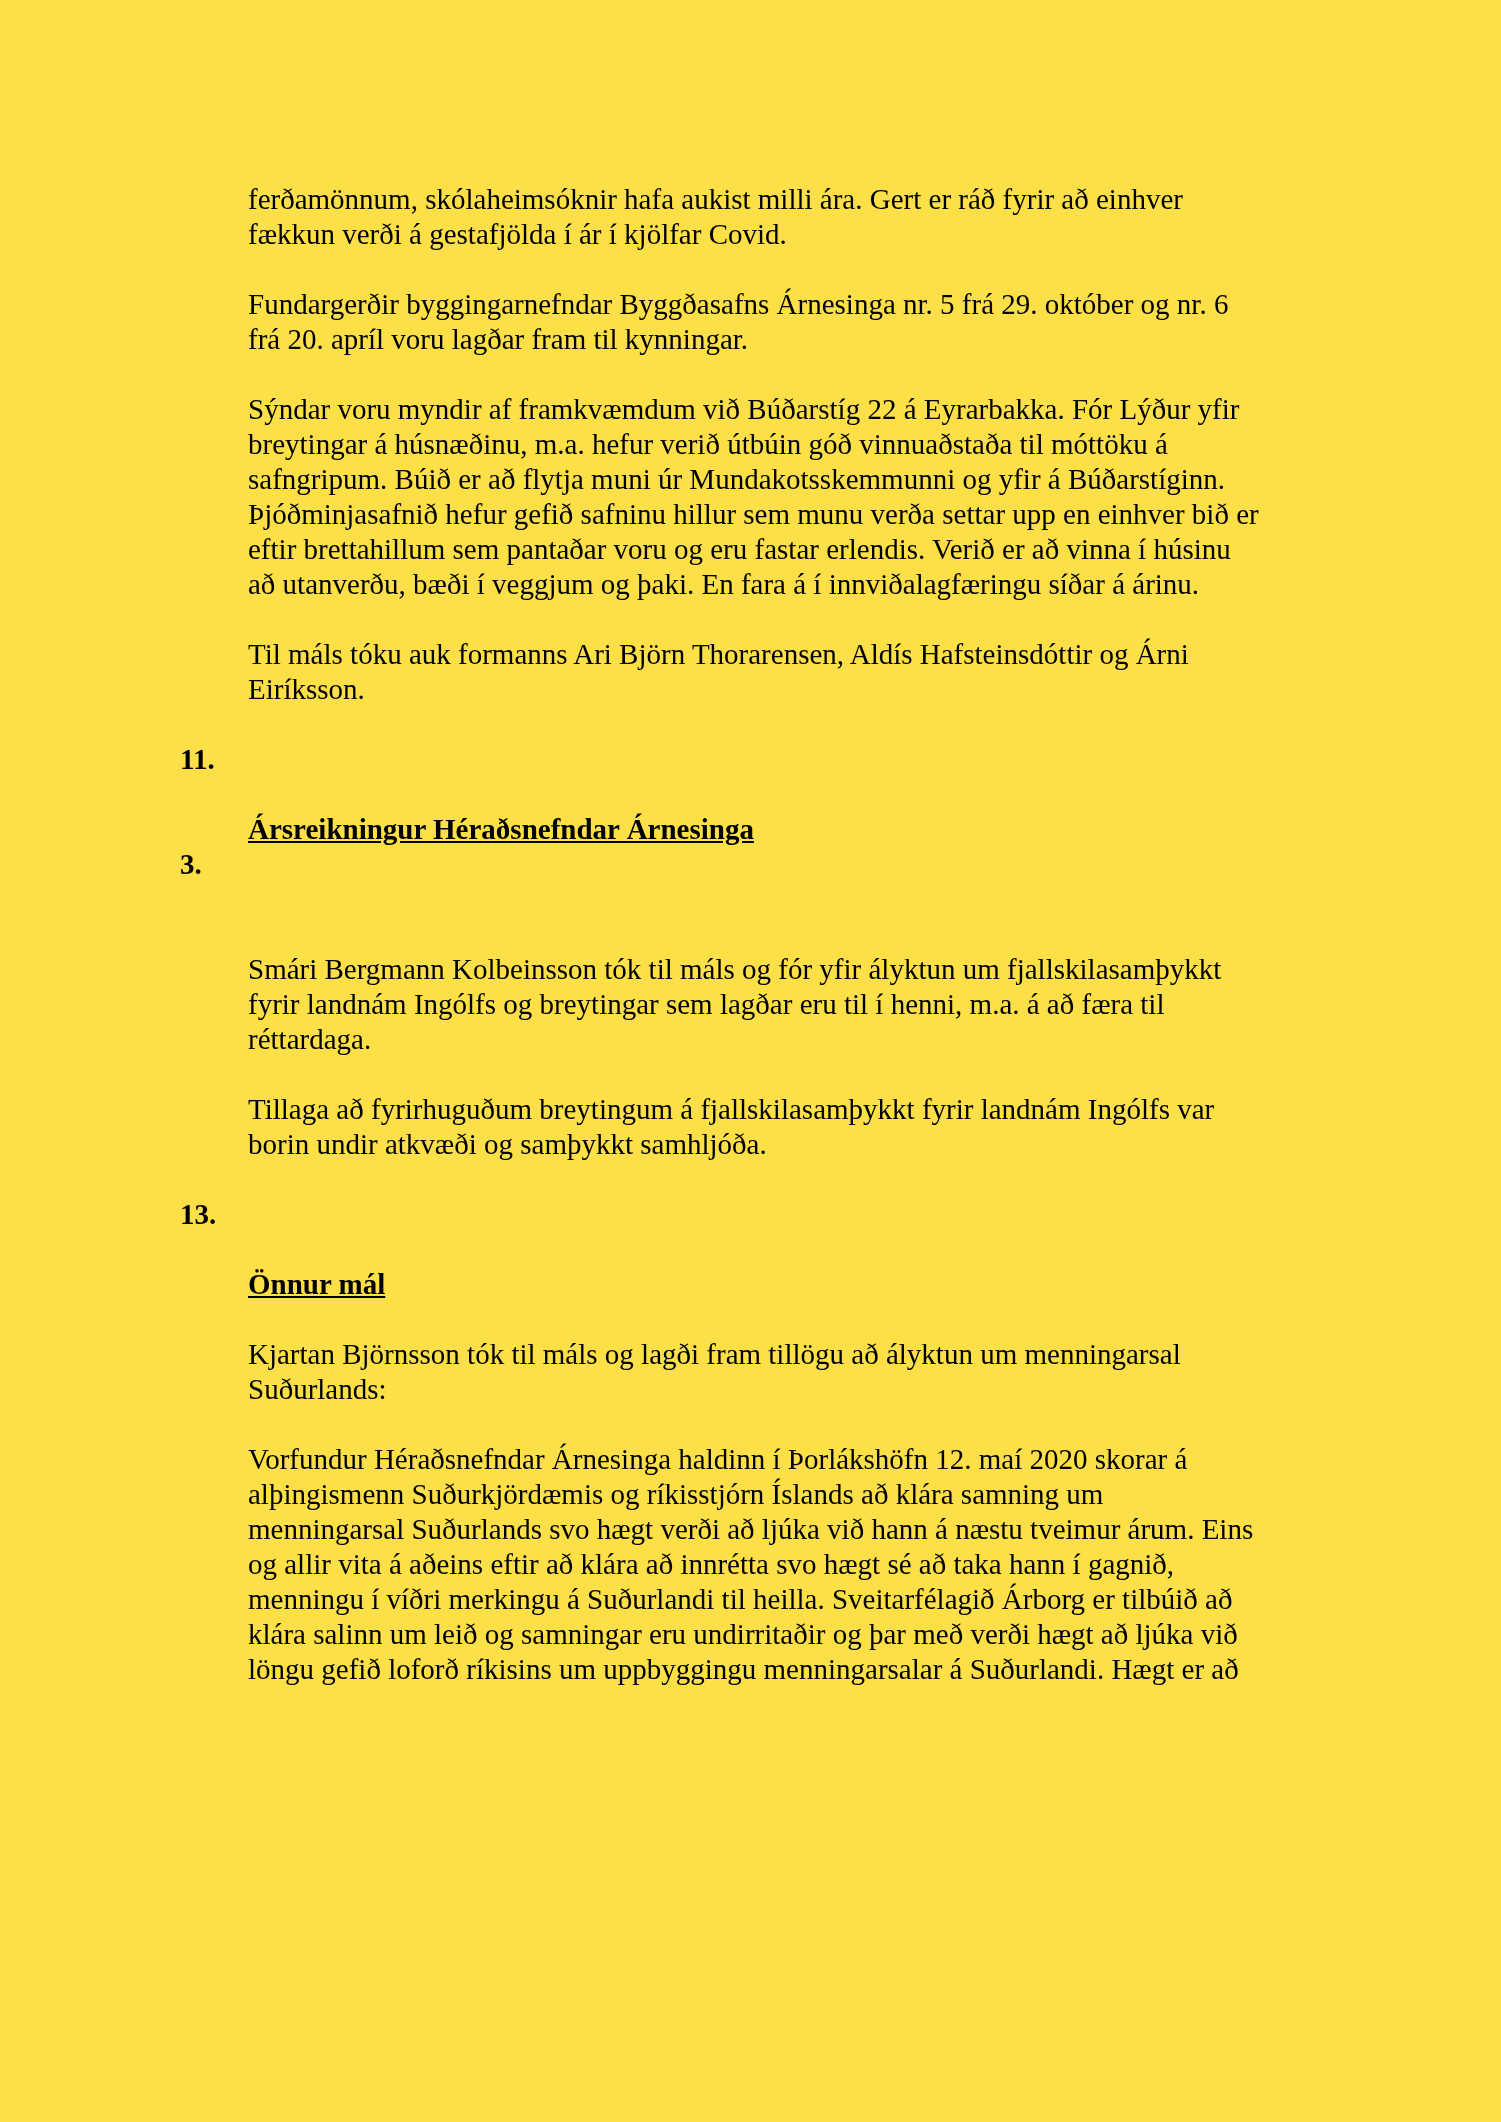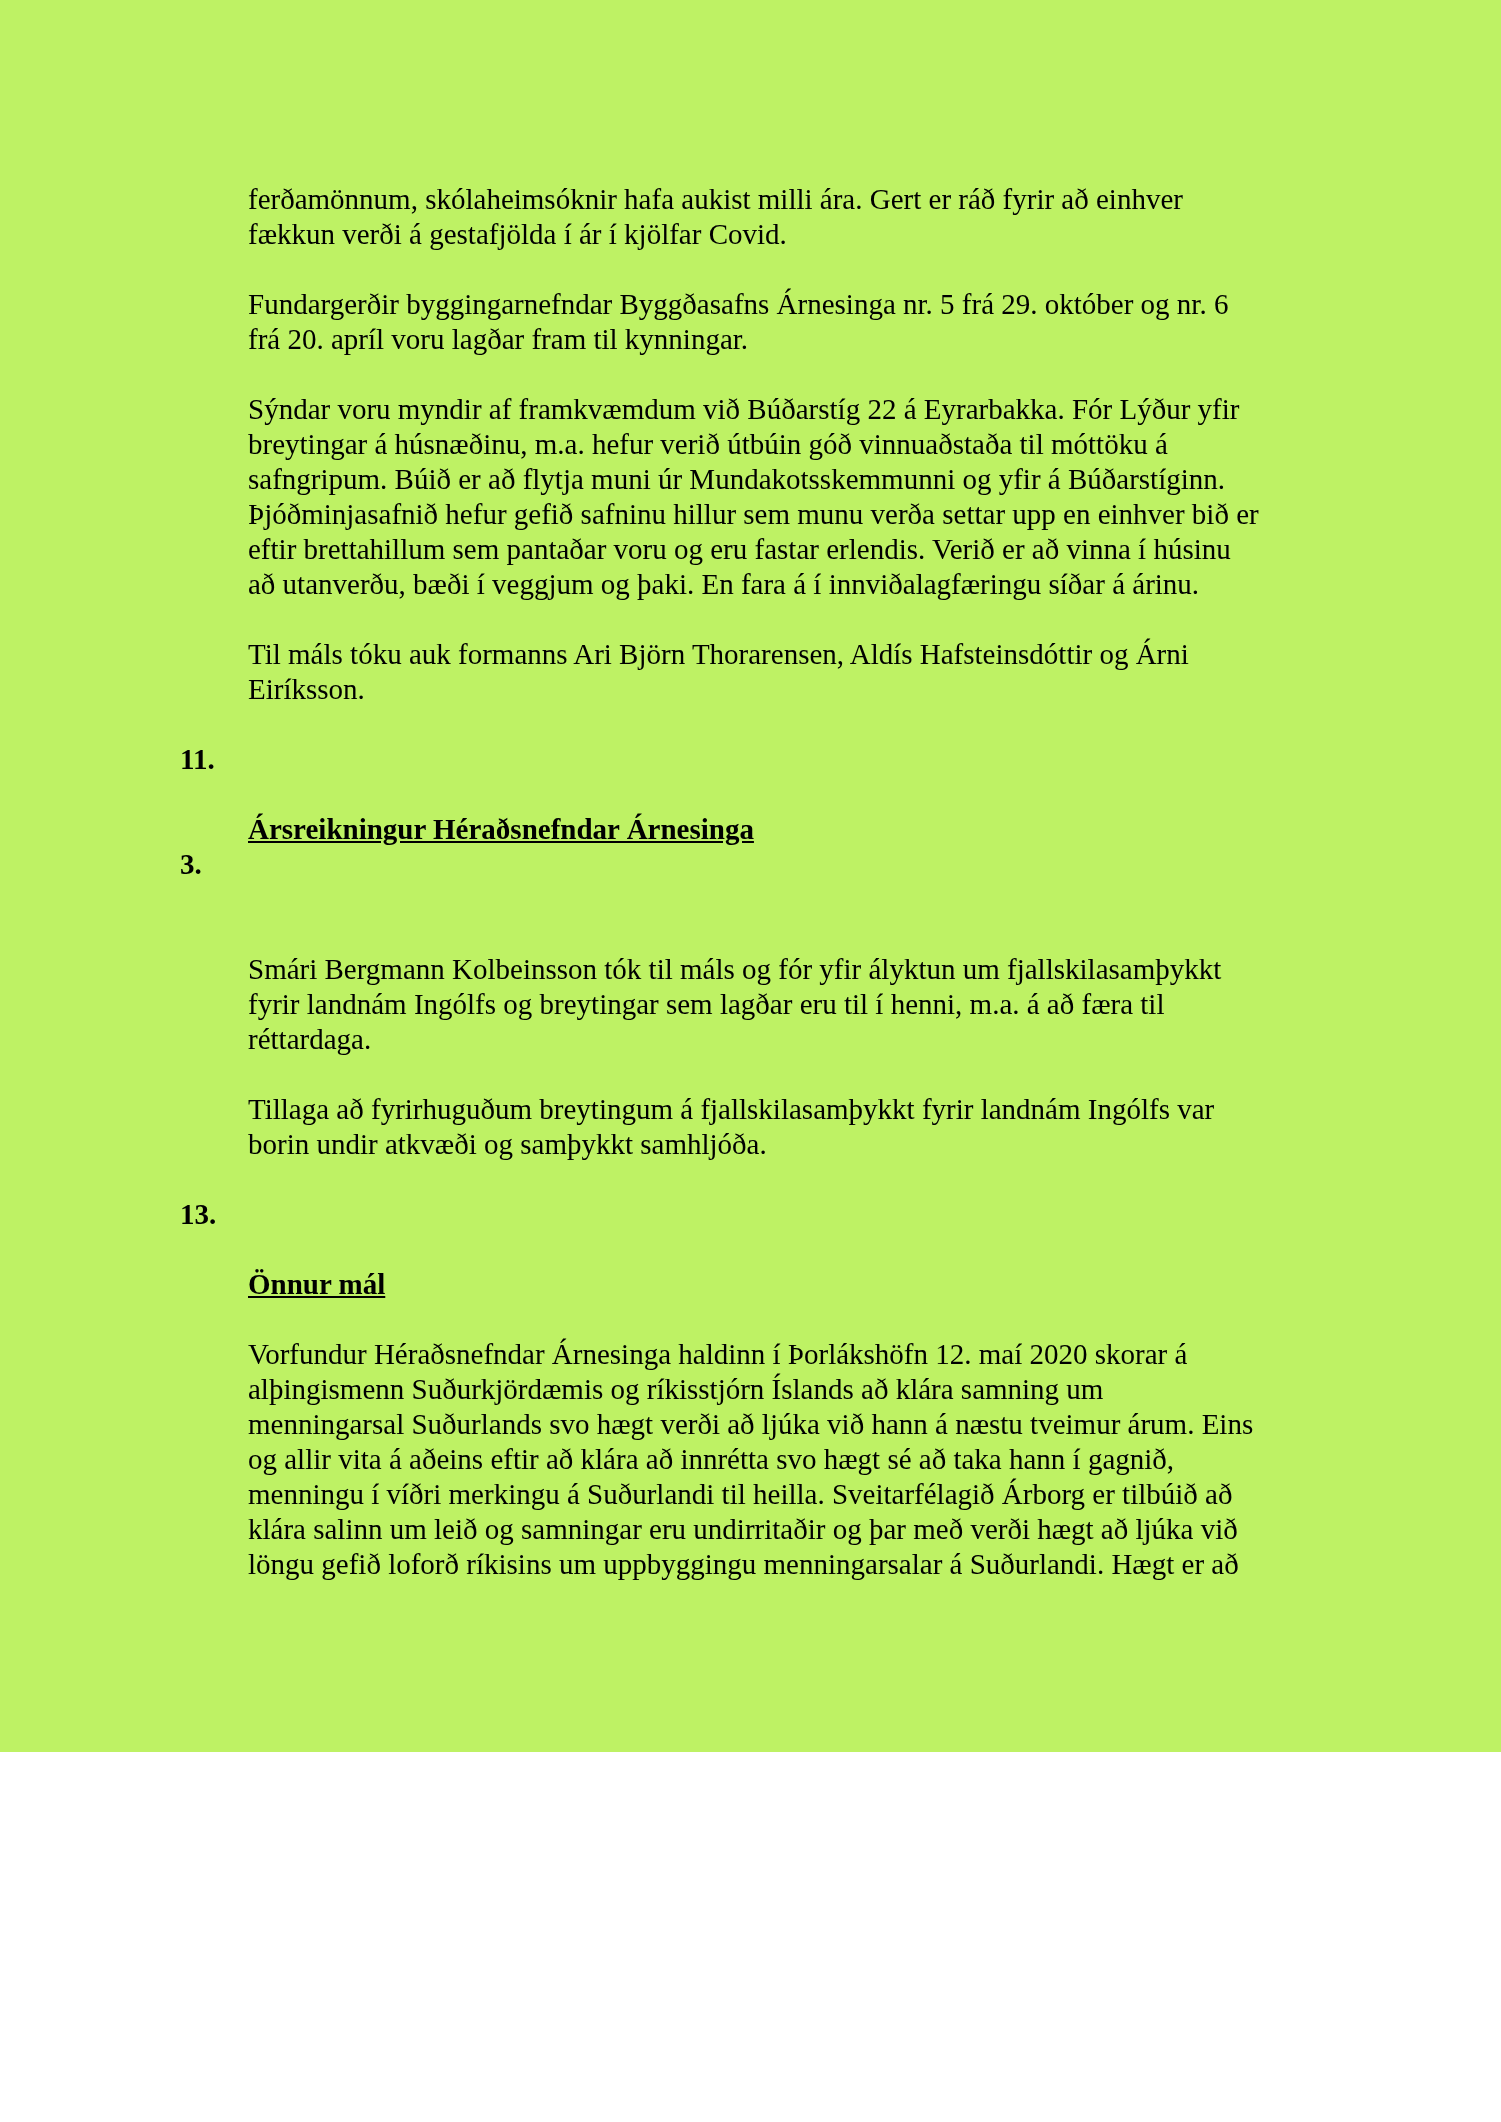--- a/index.html
+++ b/index.html
@@ -3,22 +3,22 @@
 <meta charset="utf-8">
 <style>
   html, body {
     margin: 0;
     padding: 0;
     background: #ffffff;
   }
   .page {
     position: relative;
     width: 1501px;
-    height: 1752px;
-    background: #bef264;
+    height: 2122px;
+    background: #fde047;
     color: #000000;
     font-family: "Liberation Serif", "DejaVu Serif", serif;
     overflow: hidden;
   }
   .doc-body {
     position: absolute;
     left: 248px;
     top: 182px;
     width: 1120px;
     font-size: 29px;
@@ -70,20 +70,22 @@
   </div>
       <p class="para">Smári Bergmann Kolbeinsson tók til máls og fór yfir ályktun um fjallskilasamþykkt
 fyrir landnám Ingólfs og breytingar sem lagðar eru til í henni, m.a. á að færa til
 réttardaga.</p>
       <p class="para">Tillaga að fyrirhuguðum breytingum á fjallskilasamþykkt fyrir landnám Ingólfs var
 borin undir atkvæði og samþykkt samhljóða.</p>
       <div class="item-heading gap-after">
     <span class="item-number">13.</span>
     <span class="item-title">Önnur mál</span>
   </div>
+      <p class="para">Kjartan Björnsson tók til máls og lagði fram tillögu að ályktun um menningarsal
+Suðurlands:</p>
       <p class="para">Vorfundur Héraðsnefndar Árnesinga haldinn í Þorlákshöfn 12. maí 2020 skorar á
 alþingismenn Suðurkjördæmis og ríkisstjórn Íslands að klára samning um
 menningarsal Suðurlands svo hægt verði að ljúka við hann á næstu tveimur árum. Eins
 og allir vita á aðeins eftir að klára að innrétta svo hægt sé að taka hann í gagnið,
 menningu í víðri merkingu á Suðurlandi til heilla. Sveitarfélagið Árborg er tilbúið að
 klára salinn um leið og samningar eru undirritaðir og þar með verði hægt að ljúka við
 löngu gefið loforð ríkisins um uppbyggingu menningarsalar á Suðurlandi. Hægt er að</p>
     </div>
 </div>
 

